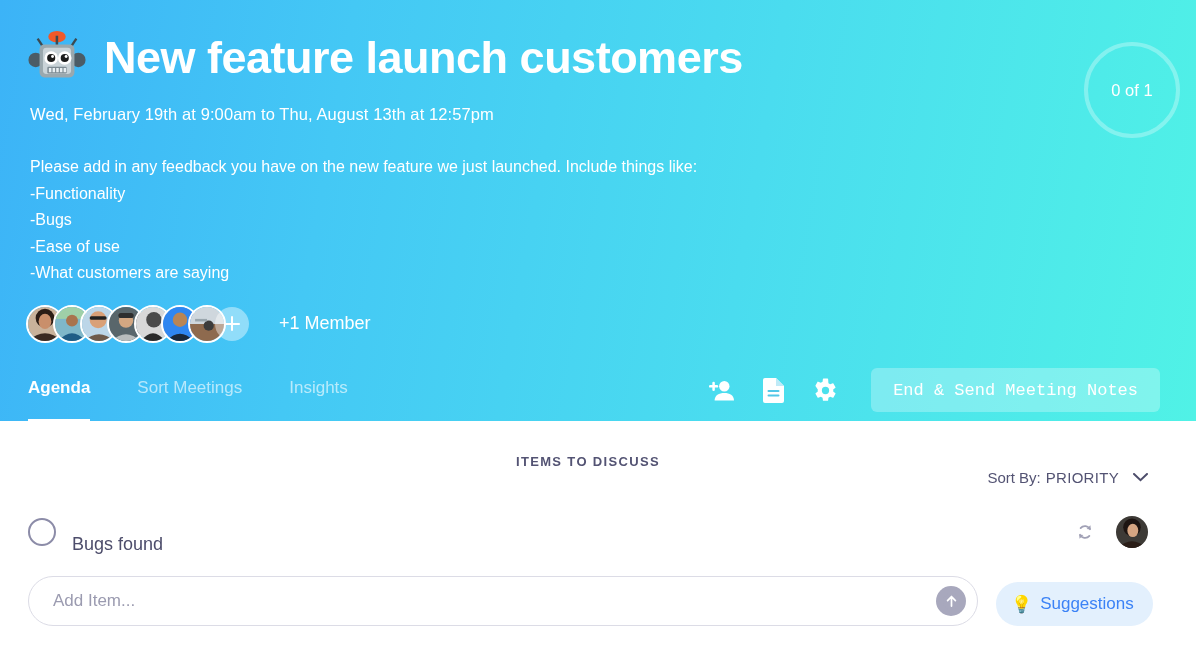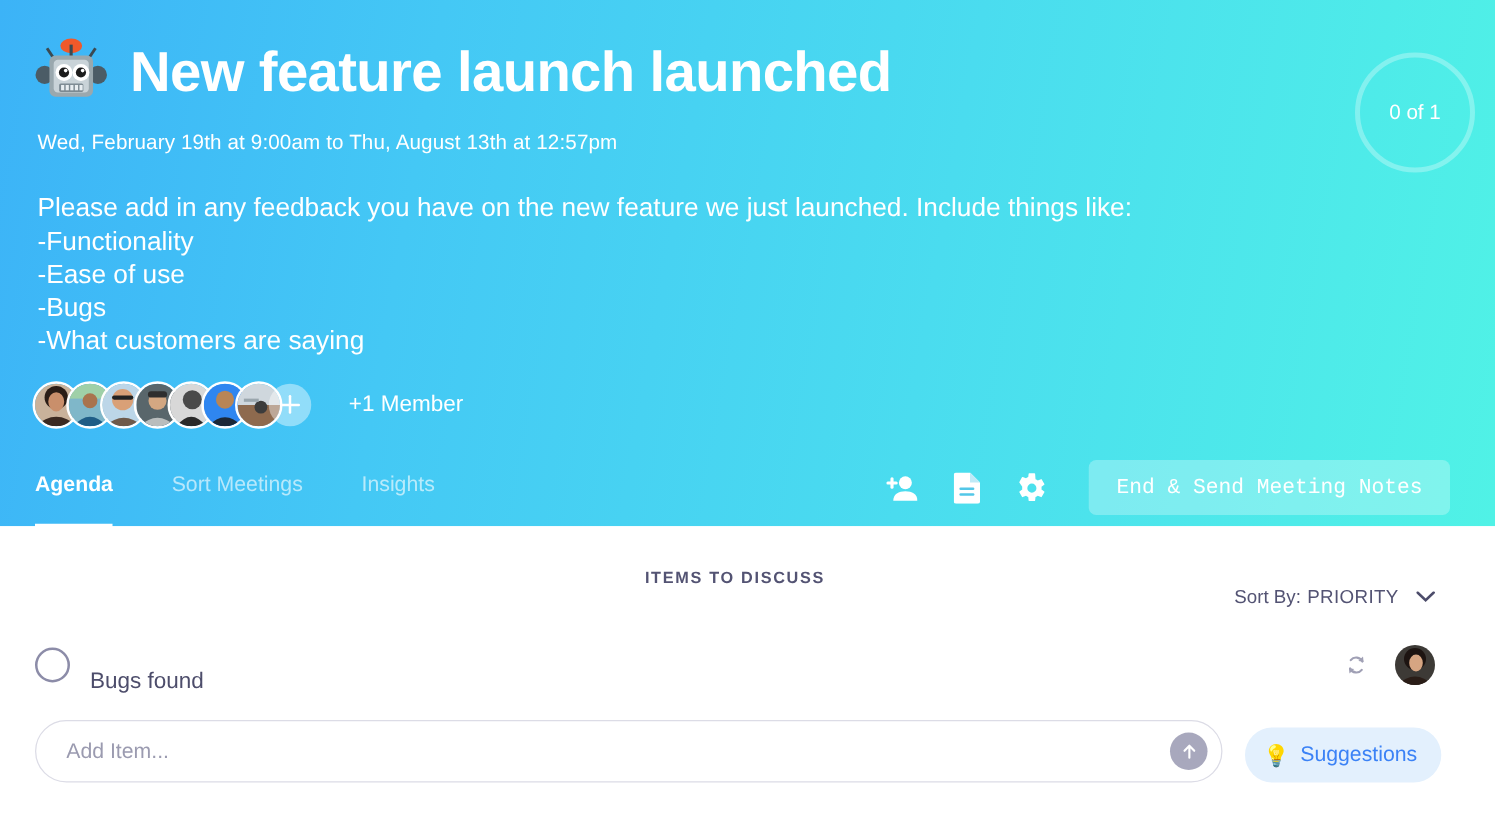--- a/index.html
+++ b/index.html
@@ -42,21 +42,21 @@
 
   .meeting-time {
     margin: 16px 0 0 30px;
     font-size: 16.5px;
     color: #ffffff;
     letter-spacing: 0.1px;
   }
 
   .meeting-desc {
     margin: 30px 0 0 30px;
-    font-size: 21px;
+    font-size: 16px;
     line-height: 26.6px;
     color: #ffffff;
   }
   .meeting-desc div { white-space: nowrap; }
 
   
   .progress-ring {
     position: absolute;
     top: 42px; right: 16px;
     width: 96px; height: 96px;
@@ -318,30 +318,30 @@
       <circle cx="40" cy="32" r="4.2" fill="#1c1c1c"></circle>
       <circle cx="27.4" cy="30.4" r="1.5" fill="#ffffff"></circle>
       <circle cx="41.4" cy="30.4" r="1.5" fill="#ffffff"></circle>
       <rect x="22" y="41" width="20" height="7" rx="1.4" fill="#7c8a92"></rect>
       <rect x="23.6" y="42.3" width="2.6" height="4.4" fill="#e8eef1"></rect>
       <rect x="27.4" y="42.3" width="2.6" height="4.4" fill="#e8eef1"></rect>
       <rect x="31.2" y="42.3" width="2.6" height="4.4" fill="#e8eef1"></rect>
       <rect x="35" y="42.3" width="2.6" height="4.4" fill="#e8eef1"></rect>
       <rect x="38.8" y="42.3" width="2.6" height="4.4" fill="#e8eef1"></rect>
     </svg>
-    <div class="meeting-title">New feature launch launched</div>
+    <div class="meeting-title">New feature launch customers</div>
   </div>
 
   <div class="meeting-time">Wed, February 19th at 9:00am to Thu, August 13th at 12:57pm</div>
 
   <div class="meeting-desc">
     <div>Please add in any feedback you have on the new feature we just launched. Include things like:</div>
     <div>-Functionality</div>
+    <div>-Bugs</div>
     <div>-Ease of use</div>
-    <div>-Bugs</div>
     <div>-What customers are saying</div>
   </div>
 
   <div class="progress-ring">
     <span>0 of 1</span>
   </div>
 
   <div class="avatar-row">
     <div class="avatars">
 

